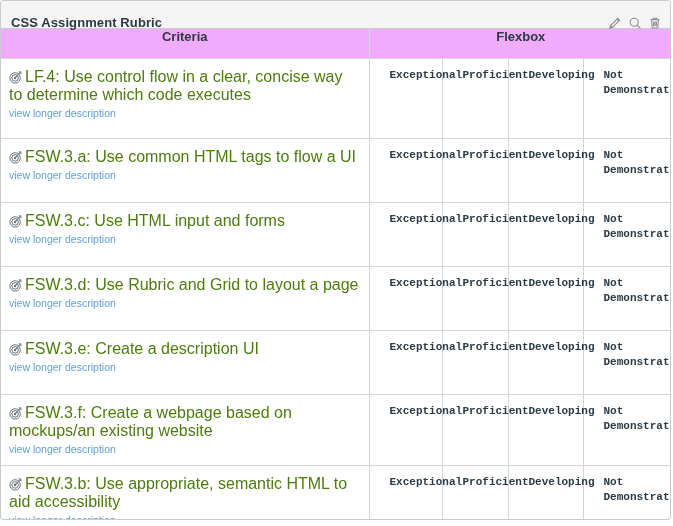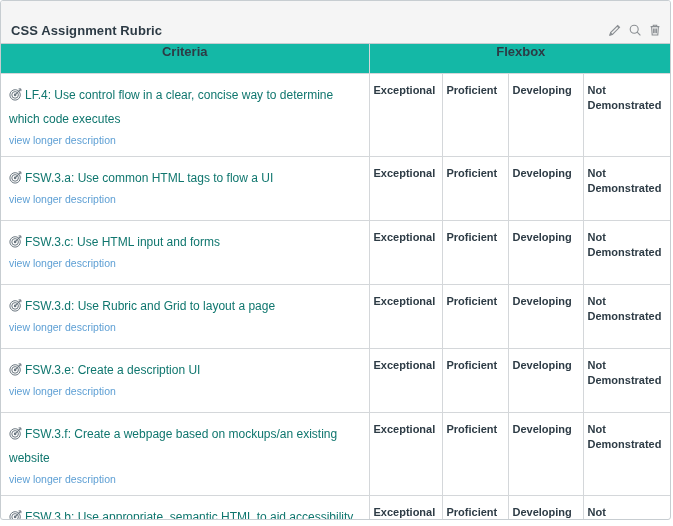--- a/index.html
+++ b/index.html
@@ -21,21 +21,21 @@
     margin: 0;
     border: 1px solid #c7cdd1;
     border-radius: 3px;
     box-sizing: border-box;
     background: #ffffff;
     overflow: hidden;
   }
 
   
   .rubric-titlebar {
-    height: 43px;
+    height: 28px;
     background: #f5f5f5;
     border-bottom: 1px solid #c7cdd1;
     display: flex;
     align-items: center;
     padding: 16px 8px 0 10px;
     box-sizing: border-box;
   }
   .rubric-title {
     font-size: 13px;
     font-weight: bold;
@@ -78,21 +78,21 @@
   }
   table.rubric-table th:first-child,
   table.rubric-table td:first-child {
     border-left: none;
   }
   table.rubric-table tr > *:last-child {
     border-right: none;
   }
 
   thead th {
-    background: #14b8a6;
+    background: #f0abfc;
     height: 29px;
     font-size: 13px;
     font-weight: bold;
     color: #2d3b45;
     text-align: center;
     vertical-align: middle;
     padding: 0;
   }
 
   td.criteria-cell {
@@ -107,42 +107,43 @@
   .outcome-icon {
     display: inline-block;
     width: 13px;
     height: 13px;
     vertical-align: -2px;
     margin-right: 3px;
     color: #6b7780;
   }
   .outcome-icon svg { display: block; }
   .crit-desc {
-    font-size: 12px;
-    line-height: 24px;
-    color: #0f766e;
+    font-size: 16px;
+    line-height: 17px;
+    color: #4d7c0f;
   }
   .longer-desc {
     display: inline-block;
     margin-top: 3px;
     font-size: 10.5px;
     line-height: 13px;
     color: #5d9fd4;
     text-decoration: none;
     cursor: pointer;
     text-align: center;
   }
 
   td.rating-cell {
-    padding: 9px 6px 8px 4px;
+    padding: 9px 6px 8px 20px;
     font-size: 11px;
     line-height: 15px;
     font-weight: bold;
     color: #2d3b45;
     text-align: left;
+    font-family: Liberation Mono, monospace;
   }
 
   
   col.c-criteria { width: 368px; }
   col.c-r1 { width: 73px; }
   col.c-r2 { width: 66px; }
   col.c-r3 { width: 75px; }
   col.c-r4 { width: 89px; }
 </style>
 </head>

